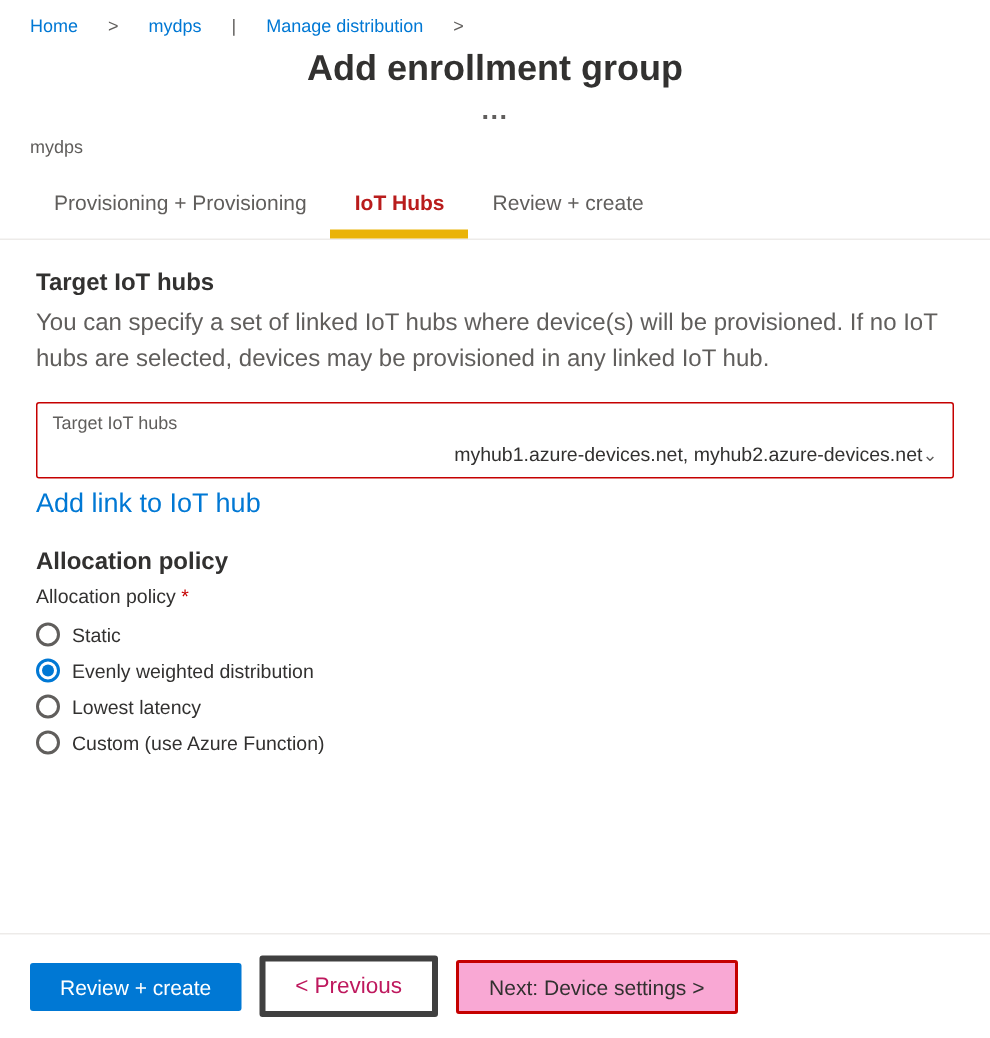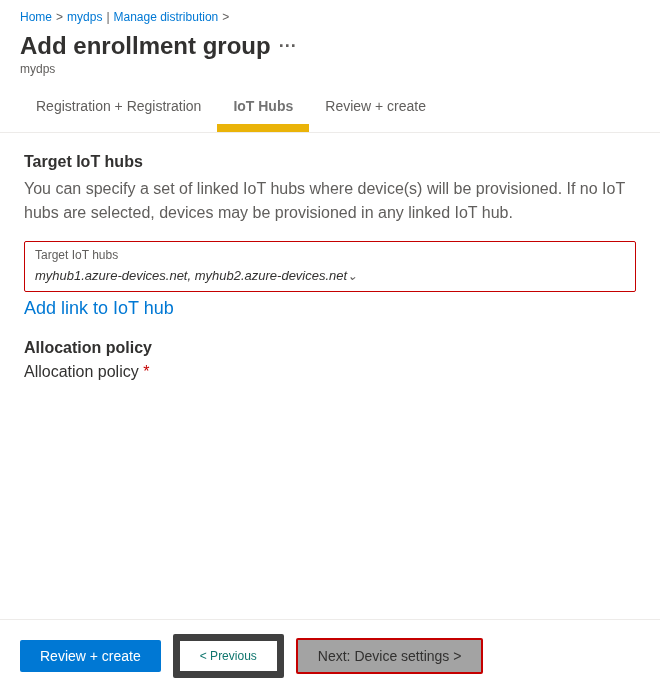--- a/index.html
+++ b/index.html
@@ -1,64 +1,64 @@
 <!DOCTYPE html>
 <html><head>
   <meta charset="utf-8">
   <style>
     * { box-sizing: border-box; margin: 0; padding: 0; }
     body { font-family: 'Segoe UI', Arial, sans-serif; font-size: 14px; color: #323130; background: #fff; width: 660px; min-height: 692px; }
 
-    .breadcrumb { display: flex; align-items: flex-end; gap: 4px; padding: 10px 20px 4px; font-size: 12px; color: #0078d4; }
+    .breadcrumb { display: flex; align-items: flex-end; gap: 20px; padding: 10px 20px 4px; font-size: 12px; color: #0078d4; }
     .breadcrumb span { color: #605e5c; font-size: 12px; }
     .breadcrumb a { color: #0078d4; text-decoration: none; }
     .breadcrumb-sep { color: #605e5c; }
 
     .page-header { padding: 4px 20px 12px; }
-    .page-title { font-size: 24px; font-weight: 600; color: #323130; display: flex; align-items: center; gap: 8px; }
+    .page-title { font-size: 24px; font-weight: 600; color: #323130; display: flex; align-items: center; gap: 8px; flex-direction: column; }
     .page-title-ellipsis { font-size: 18px; color: #605e5c; cursor: pointer; }
     .page-subtitle { font-size: 12px; color: #605e5c; margin-top: 2px; }
 
     .tabs { display: flex; border-bottom: 1px solid #edebe9; padding: 0 20px; gap: 0; }
     .tab { padding: 10px 16px; font-size: 14px; color: #605e5c; cursor: pointer; border-bottom: 2px solid transparent; white-space: nowrap; text-decoration: none; }
-    .tab.active { color: #737373; border-bottom: 8px solid #eab308; font-weight: 600; }
+    .tab.active { color: #b91c1c; border-bottom: 6px solid #eab308; font-weight: 600; }
 
     .content { padding: 20px 24px; }
 
     .section-title { font-size: 16px; font-weight: 600; color: #323130; margin-bottom: 6px; }
     .section-desc { font-size: 16px; color: #605e5c; line-height: 1.5; margin-bottom: 16px; }
 
     .select-box-wrapper { border: 1.5px solid #c50000; border-radius: 2px; }
     .select-box-label { font-size: 12px; color: #605e5c; padding: 6px 10px 2px; }
-    .select-box { display: flex; align-items: center; justify-content: flex-start; padding: 4px 10px 8px; cursor: pointer; font-style: italic; }
+    .select-box { display: flex; align-items: center; justify-content: flex-end; padding: 4px 10px 8px; cursor: pointer; }
     .select-box-value { font-size: 13px; color: #323130; }
     .select-box-chevron { font-size: 12px; color: #605e5c; }
 
     .add-link { color: #0078d4; font-size: 18px; text-decoration: none; cursor: pointer; margin-top: 6px; display: inline-block; }
 
     .section-divider { margin: 20px 0; }
 
     .policy-section { margin-top: 4px; }
-    .policy-label-req { font-size: 16px; color: #323130; margin-bottom: 10px; }
+    .policy-label-req { font-size: 13px; color: #323130; margin-bottom: 10px; }
     .policy-label-req .required { color: #c50000; }
 
     .radio-group { display: flex; flex-direction: column; gap: 8px; }
     .radio-item { display: flex; align-items: center; gap: 8px; cursor: pointer; }
     .radio-circle { width: 16px; height: 16px; border-radius: 50%; border: 2px solid #605e5c; background: #fff; flex-shrink: 0; }
     .radio-circle.checked { border: 2px solid #0078d4; background: #fff; position: relative; }
     .radio-circle.checked::after { content: ''; position: absolute; top: 50%; left: 50%; transform: translate(-50%, -50%); width: 8px; height: 8px; border-radius: 50%; background: #0078d4; }
     .radio-label { font-size: 13px; color: #323130; }
 
     .footer { position: fixed; bottom: 0; left: 0; width: 660px; background: #fff; border-top: 1px solid #edebe9; padding: 14px 20px; display: flex; align-items: center; gap: 12px; }
 
     .btn-primary { background: #0078d4; color: #fff; border: none; padding: 8px 20px; font-size: 14px; cursor: pointer; border-radius: 2px; }
 
-    .btn-default { background: #fff; color: #0f766e; border: 7px solid #404040; padding: 8px 20px; font-size: 12px; cursor: pointer; border-radius: 2px; }
+    .btn-default { background: #fff; color: #be185d; border: 4px solid #404040; padding: 8px 20px; font-size: 15px; cursor: pointer; border-radius: 2px; }
 
-    .btn-outlined-red { background: #a3a3a3; color: #323130; border: 2px solid #c50000; padding: 8px 20px; font-size: 14px; cursor: pointer; border-radius: 2px; }
+    .btn-outlined-red { background: #f9a8d4; color: #323130; border: 2px solid #c50000; padding: 8px 20px; font-size: 14px; cursor: pointer; border-radius: 2px; }
   </style>
 </head>
 <body>
 
 <div class="breadcrumb">
   <a>Home</a>
   <span class="breadcrumb-sep">&gt;</span>
   <a>mydps</a>
   <span class="breadcrumb-sep">|</span>
   <a>Manage distribution</a>
@@ -67,21 +67,21 @@
 
 <div class="page-header">
   <div class="page-title">
     <span>Add enrollment group</span>
     <span class="page-title-ellipsis">···</span>
   </div>
   <div class="page-subtitle">mydps</div>
 </div>
 
 <div class="tabs">
-  <a class="tab">Registration + Registration</a>
+  <a class="tab">Provisioning + Provisioning</a>
   <a class="tab active">IoT Hubs</a>
   <a class="tab">Review + create</a>
 </div>
 
 <div class="content">
 
   
   <div class="section-title">Target IoT hubs</div>
   <div class="section-desc">You can specify a set of linked IoT hubs where device(s) will be provisioned. If no IoT hubs are selected, devices may be provisioned in any linked IoT hub.</div>
 
@@ -100,20 +100,43 @@
 
   
   <div class="policy-section">
     <div class="section-title">Allocation policy</div>
 
     <div class="policy-label-req">
       <span>Allocation policy</span>
       <span class="required">*</span>
     </div>
 
+    <div class="radio-group">
+
+      <label class="radio-item">
+        <div class="radio-circle"></div>
+        <span class="radio-label">Static</span>
+      </label>
+
+      <label class="radio-item">
+        <div class="radio-circle checked"></div>
+        <span class="radio-label">Evenly weighted distribution</span>
+      </label>
+
+      <label class="radio-item">
+        <div class="radio-circle"></div>
+        <span class="radio-label">Lowest latency</span>
+      </label>
+
+      <label class="radio-item">
+        <div class="radio-circle"></div>
+        <span class="radio-label">Custom (use Azure Function)</span>
+      </label>
+
+    </div>
   </div>
 </div>
 
 <div class="footer">
   <button class="btn-primary">Review + create</button>
   <button class="btn-default">&lt; Previous</button>
   <button class="btn-outlined-red">Next: Device settings &gt;</button>
 </div>
 
 </body></html>

